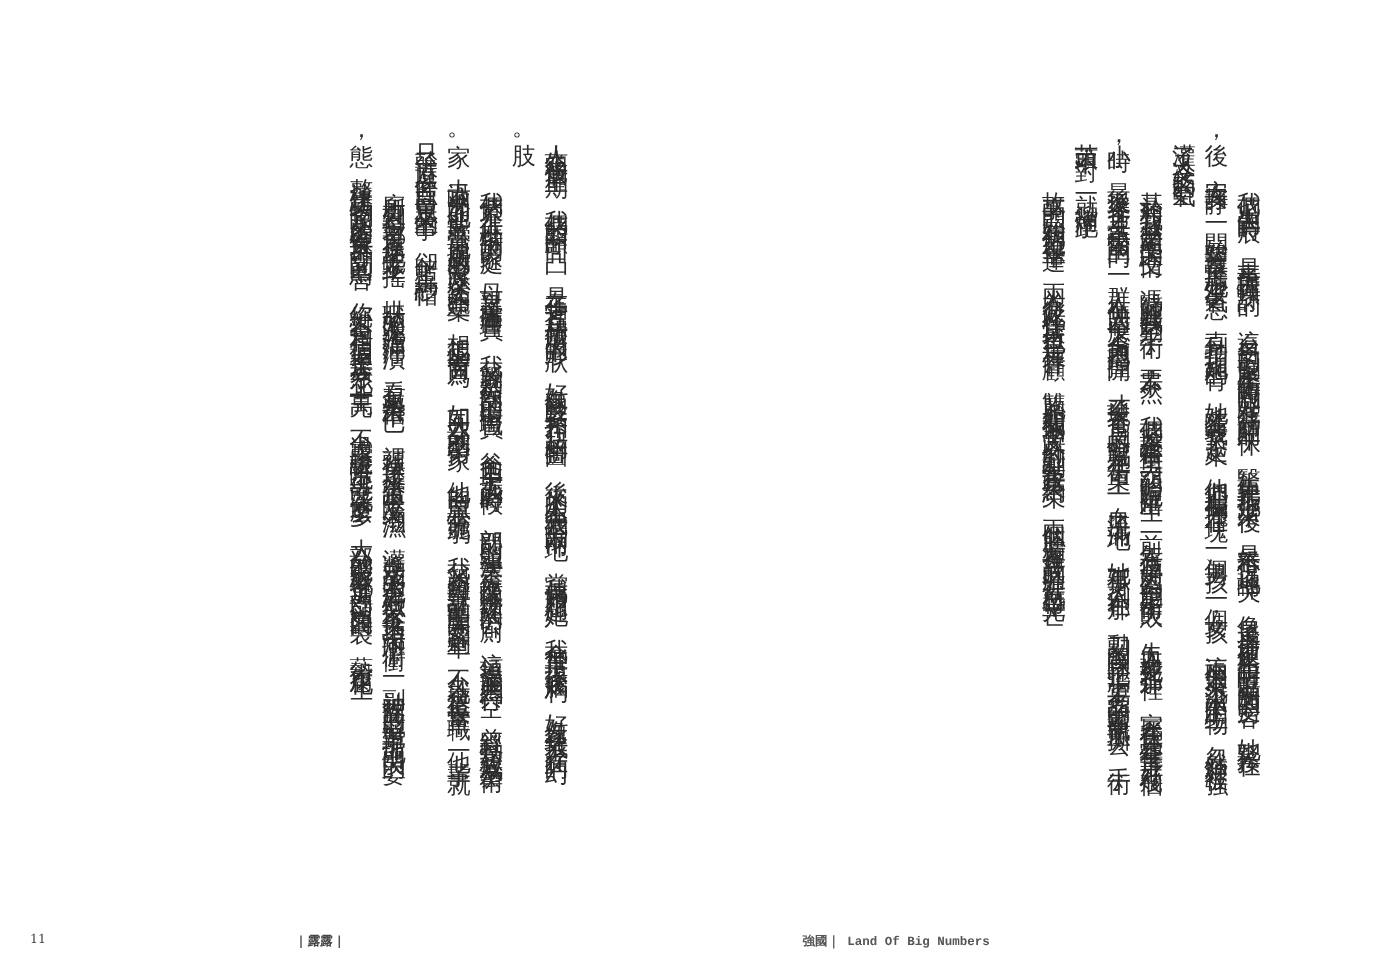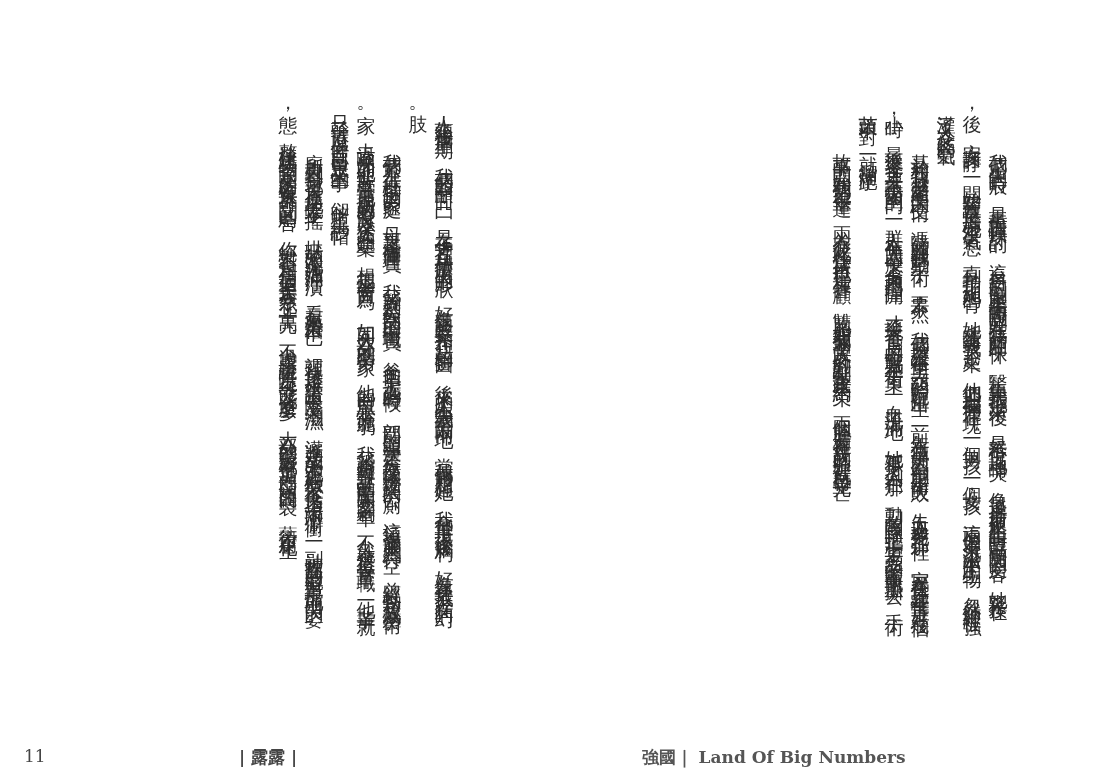--- a/index.html
+++ b/index.html
@@ -16,24 +16,24 @@
     font-size: 19px;
     line-height: 26px;
     letter-spacing: 4.2px;
     height: 510px;
     top: 100px;
   }
   .page-left .text-block { right: 92px; }
   .page-right .text-block { right: 88px; }
   .para { margin: 0; text-indent: 2em; }
   .para.noindent { text-indent: 0; }
-  .footer { position: absolute; top: 746px; font-size: 17px; color: #444; }
+  .footer { position: absolute; top: 746px; font-size: 10px; color: #444; }
   .folio-left { left: 24px; }
   .running-left { left: 239px; font-weight: bold; }
-  .running-right { left: 642px; font-weight: bold; color: #555; }
+  .running-right { left: 642px; font-weight: bold; color: #555; font-family: Liberation Mono, monospace; }
   .folio-right { left: 1100px; }
 </style>
 </head>
 <body>
 
 <div class="page page-left">
   <div class="text-block">
     <p class="para noindent">人生頭幾個星期，我們的頭顱一凹一凸，是在子宮裡互相擠壓出的形狀，好像兩片緊緊扣在一起的拼圖。後來的人生中我們分隔兩地，當我偶爾想起她，我會伸手摸摸後腦杓，好像在尋找不存在的幻肢。</p>
     <p class="para">我們算不上什麼特別的家庭，母親是倉庫管理員，我父親則是公部門的環衛職員。爸爸四十七歲的時候，部門的領導決定蓋一座像歐洲鐘塔的公廁。這領導滿腦天馬行空，曾經動念想成為藝術家。去過歐洲的他非常欣賞當地廁所的整潔以及迷人的建築，想把兩者合而為一。如同大部分的藝術家，他的自尊心十分脆弱，我父親企圖對計畫的龐大開支踩剎車，不久就被這位長官革職。他一輩子就只幹了這麼一件照自己意思來的事，卻賠上了烏紗帽。</p>
     <p class="para">廁所直到今日都還在原地屹立不搖，拱狀的水泥牆沾滿汙漬，看起來滑稽不已，裡頭像是排水管道中陰冷又潮濕。灌漿塑成的水泥烏好似要從尖塔頂端向下俯衝，一副被裡面的競爭對手掃地出門的姿態，整棟建築物聞起來的確像臭不可聞的鳥舍。你絕對不會相信這個案子居然花了二十萬元，不過露露說實際上可能沒花這麼多；大部分的錢大概都進了部門領導的口袋，藝術腐化生</p>

